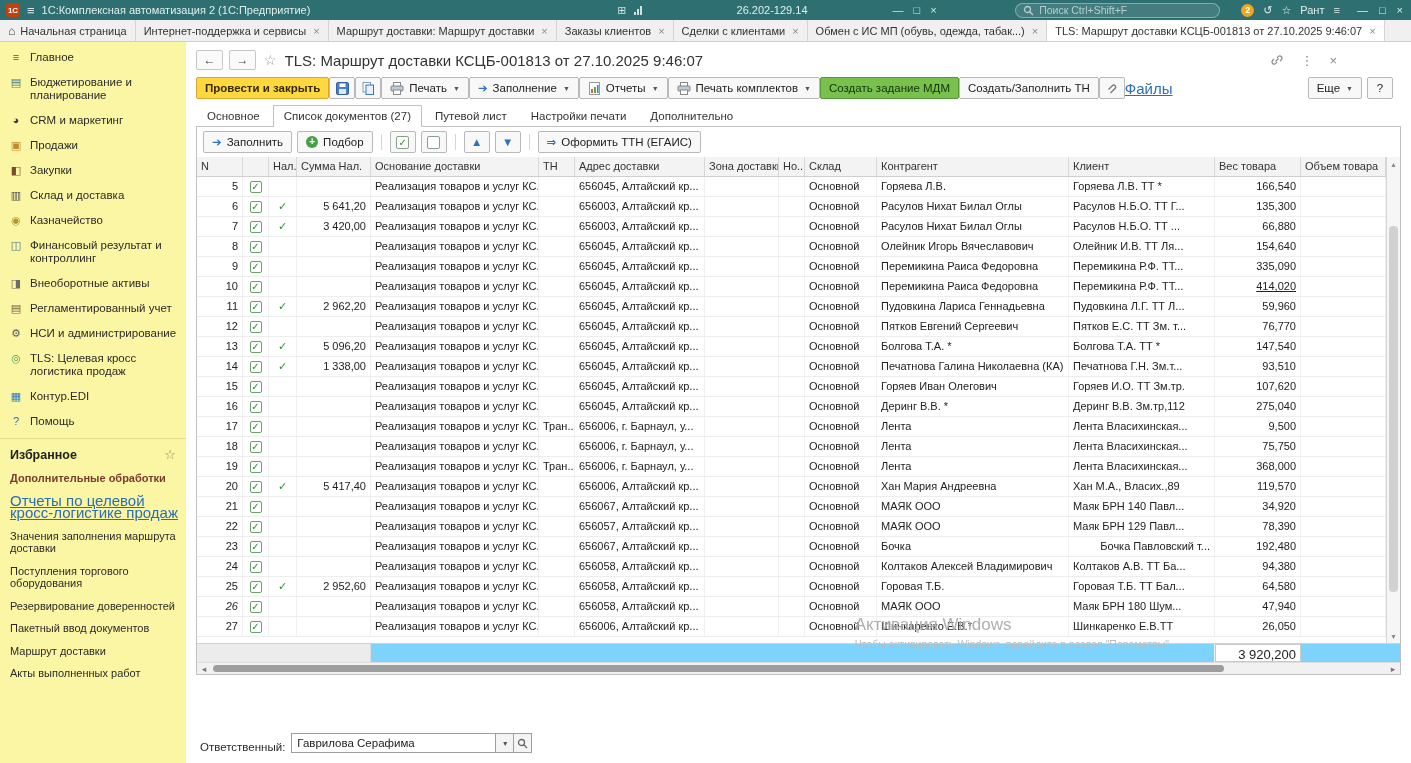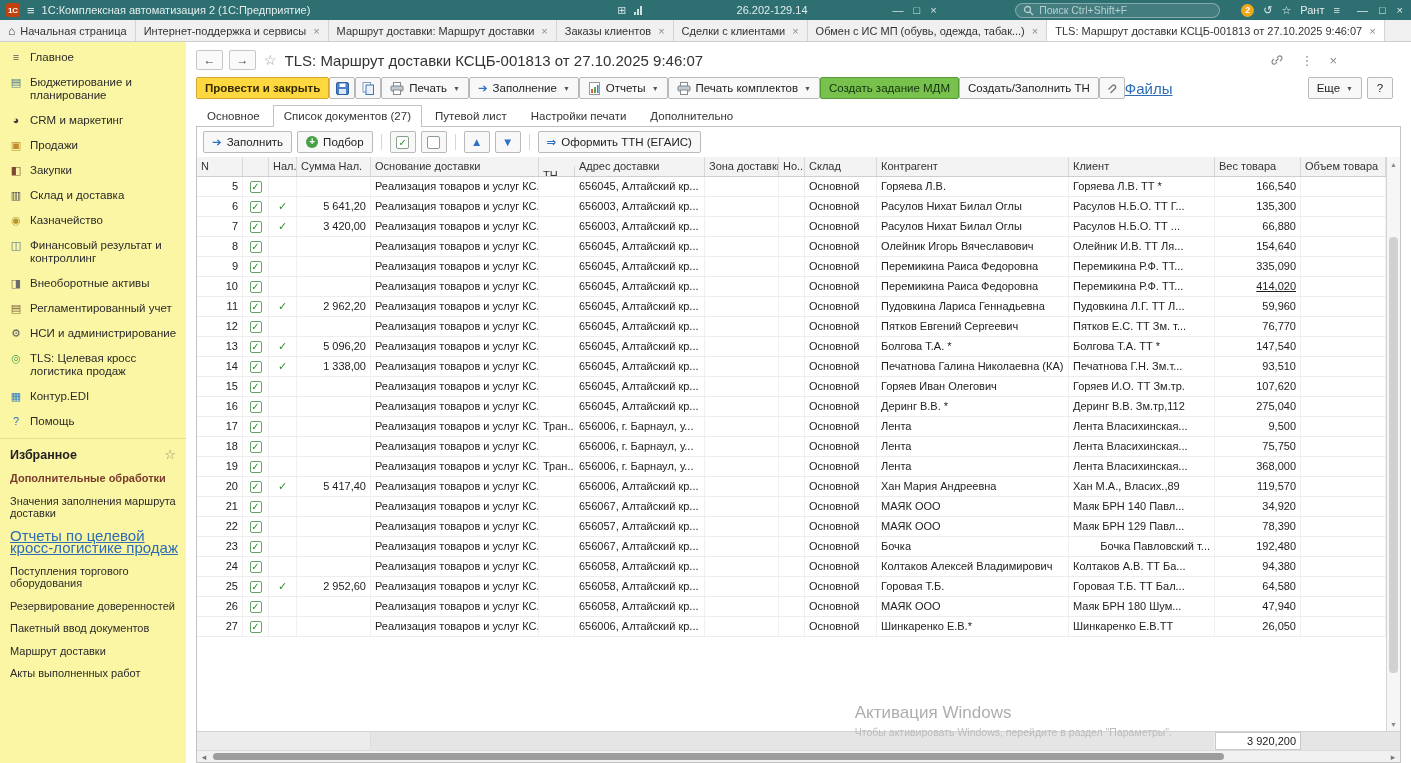--- a/index.html
+++ b/index.html
@@ -98,21 +98,21 @@
 .flex{flex:1;min-width:0}
 .cbx{width:12px;height:12px;border:1px solid #6aa06a;border-radius:2px;font-size:10px;
   line-height:10px;color:#2e8b2e;text-align:center;background:#fff;font-weight:bold}
 .nalck{color:#2e8b2e;font-weight:bold;font-size:11px}
 
 .vscroll{width:14px;flex:0 0 14px;border-left:1px solid #d5d5d5;display:flex;flex-direction:column;background:#f6f6f6}
 .varrow{height:14px;font-size:7px;color:#8a8a8a;display:flex;align-items:center;justify-content:center}
 .vtrack{flex:1;position:relative}
 .vthumb{position:absolute;left:2px;right:2px;top:12%;height:80%;background:#d1d1d1;border-radius:4px}
 
-.total-row{height:19px;display:flex;border-top:1px solid #d2d2d2;background:#e5e5e5;font-size:11px;flex:0 0 19px}
+.total-row{height:19px;display:flex;border-top:1px solid #d2d2d2;background:#7dd3fc;font-size:13px;flex:0 0 19px}
 .tr-gray{width:174px;background:#ececec;border-right:1px solid #dcdcdc}
 .tr-white{width:844px;border-right:1px solid #f0f0f0}
 .tr-weight{width:86px;text-align:right;padding:2px 4px;border:1px solid #c9c9c9;background:#fff;color:#222}
 .tr-rest{flex:1}
 
 .hscroll{height:12px;display:flex;background:#f1f1f1;border-top:1px solid #ddd;flex:0 0 12px}
 .harrow{width:14px;font-size:9px;color:#777;display:flex;align-items:center;justify-content:center}
 .htrack{flex:1;position:relative}
 .hthumb{position:absolute;top:2px;bottom:2px;left:2px;width:86%;background:#9d9d9d;border-radius:4px}
 
@@ -258,22 +258,22 @@
           <span class="slabel">Помощь</span>
         </div>
       </div>
     <div class="side-sep"></div>
     <div class="fav-head">
       <span>Избранное</span>
       <span class="fav-star">☆</span>
     </div>
     <div id="side-fav">
         <div class="fav-item bold">Дополнительные обработки</div>
+        <div class="fav-item link">Отчеты по целевой кросс-логистике продаж</div>
         <div class="fav-item plain">Значения заполнения маршрута доставки</div>
-        <div class="fav-item link">Отчеты по целевой кросс-логистике продаж</div>
         <div class="fav-item plain">Поступления торгового оборудования</div>
         <div class="fav-item plain">Резервирование доверенностей</div>
         <div class="fav-item plain">Пакетный ввод документов</div>
         <div class="fav-item plain">Маршрут доставки</div>
         <div class="fav-item plain">Акты выполненных работ</div>
       </div>
   </div>
 
   <div class="main">
 
@@ -396,21 +396,21 @@
       </div>
 
       <div class="grid-wrap">
         <div class="grid">
           <div class="thead" id="thead">
               <div class="hcell" style="width: 46px;">N</div>
               <div class="hcell" style="width: 26px;"></div>
               <div class="hcell" style="width: 28px;">Нал.</div>
               <div class="hcell" style="width: 74px;">Сумма Нал.</div>
               <div class="hcell" style="width: 168px;">Основание доставки</div>
-              <div class="hcell" style="width: 36px; margin-top: 9px;">ТН</div>
+              <div class="hcell" style="width: 36px;">ТН</div>
               <div class="hcell" style="width: 130px;">Адрес доставки</div>
               <div class="hcell" style="width: 74px;">Зона доставки</div>
               <div class="hcell" style="width: 26px;">Но...</div>
               <div class="hcell" style="width: 72px;">Склад</div>
               <div class="hcell" style="width: 192px;">Контрагент</div>
               <div class="hcell" style="width: 146px;">Клиент</div>
               <div class="hcell" style="width: 86px;">Вес товара</div>
               <div class="hcell flex">Объем товара</div>
             </div>
           <div class="tbody" id="tbody">
@@ -800,21 +800,21 @@
                 <div class="cell" style="width: 130px;">656058, Алтайский кр...</div>
                 <div class="cell" style="width: 74px;"></div>
                 <div class="cell" style="width: 26px;"></div>
                 <div class="cell" style="width: 72px;">Основной</div>
                 <div class="cell" style="width: 192px;">Горовая Т.Б.</div>
                 <div class="cell" style="width: 146px;">Горовая Т.Б. ТТ Бал...</div>
                 <div class="cell num" style="width: 86px;">64,580</div>
                 <div class="cell flex"></div>
               </div>
               <div class="trow">
-                <div class="cell num" style="width: 46px;">26</div>
+                <div class="cell num" style="width: 46px; font-style: italic;">26</div>
                 <div class="cell ccell" style="width: 26px;">
                   <span class="cbx">✓</span>
                 </div>
                 <div class="cell ccell" style="width: 28px;"></div>
                 <div class="cell num" style="width: 74px;"></div>
                 <div class="cell" style="width: 168px;">Реализация товаров и услуг КС...</div>
                 <div class="cell" style="width: 36px;"></div>
                 <div class="cell" style="width: 130px;">656058, Алтайский кр...</div>
                 <div class="cell" style="width: 74px;"></div>
                 <div class="cell" style="width: 26px;"></div>
@@ -867,15 +867,30 @@
           </div>
         <div class="harrow">▸</div>
       </div>
 
       <div class="watermark">
         <div class="wm1">Активация Windows</div>
         <div class="wm2">Чтобы активировать Windows, перейдите в раздел "Параметры".</div>
       </div>
     </div>
 
+    <div class="form-footer">
+      <span class="ff-label">Ответственный:</span>
+      <span class="ff-field">
+        <input class="ff-input" value="Гаврилова Серафима" style="">
+        <button class="ff-btn">
+            <span class="caret">▼</span>
+          </button>
+        <button class="ff-btn">
+          <svg width="11" height="11">
+              <circle cx="4.5" cy="4.5" r="3" fill="none" stroke="#666" stroke-width="1.3"></circle>
+              <line x1="7" y1="7" x2="10" y2="10" stroke="#666" stroke-width="1.3"></line>
+            </svg>
+        </button>
+      </span>
+    </div>
 
   </div>
 </div>
 
 </body></html>

